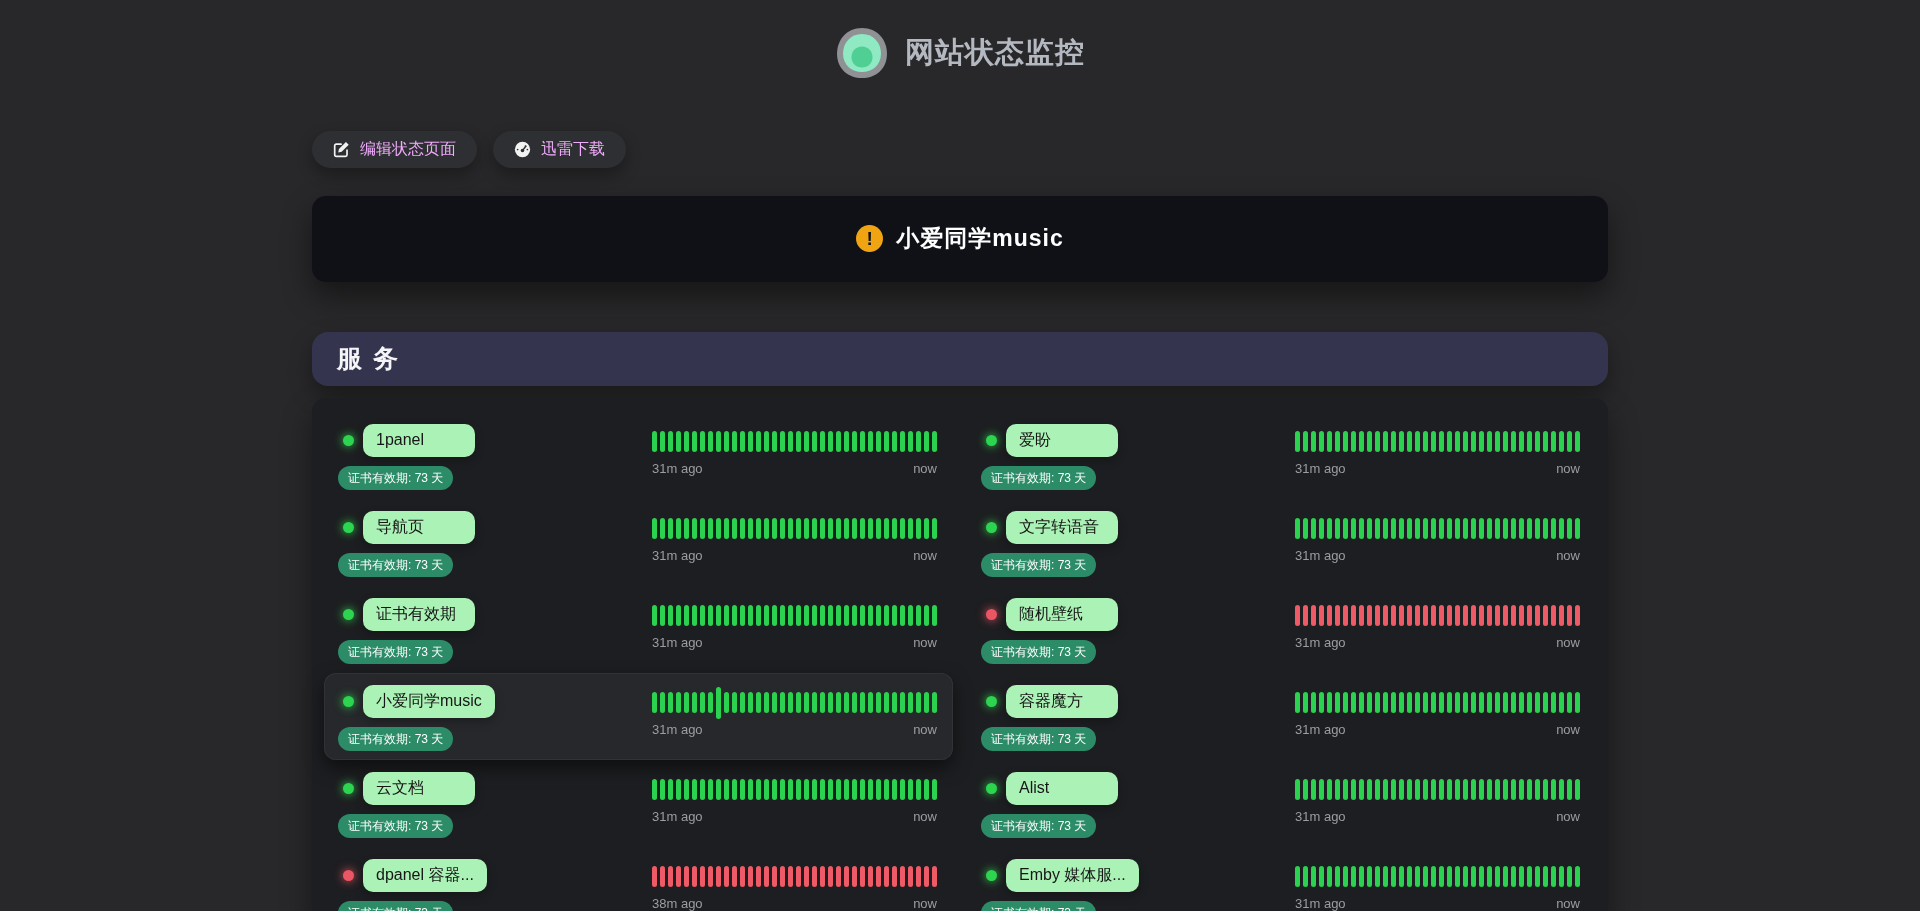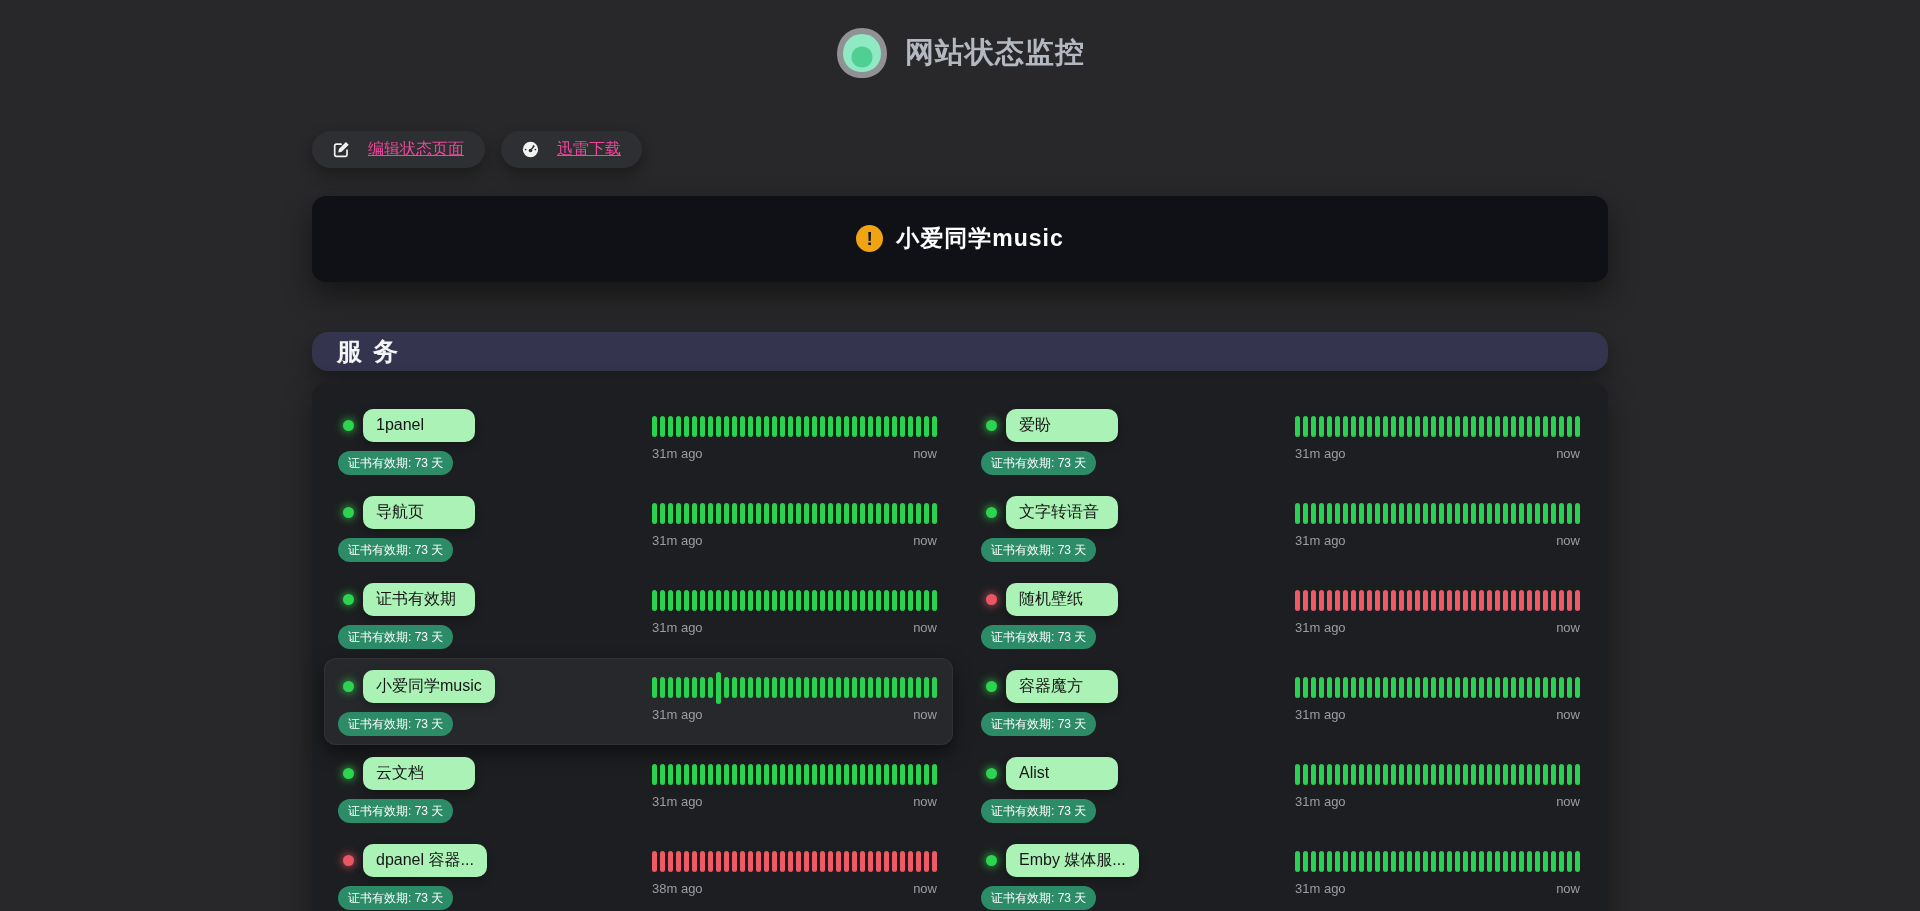--- a/index.html
+++ b/index.html
@@ -12,42 +12,42 @@
   .container{width:1296px;margin:0 auto;}
 
   
   .site-header{display:flex;justify-content:center;align-items:center;gap:16px;padding-top:14px;}
   .logo{width:54px;height:54px;display:block;}
   .site-title{font-size:29px;font-weight:700;color:#b4b8c0;letter-spacing:1px;}
 
   
   .toolbar{margin-top:38px;display:flex;gap:16px;}
   .btn{
-    display:inline-flex;align-items:center;gap:18px;height:37px;padding:0 21px;
-    border:none;border-radius:50px;background:#2e2f32;color:#ec4899;font-size:16px;
-    font-family:inherit;box-shadow:0 7px 16px rgba(0,0,0,.32);cursor:pointer;white-space:nowrap;text-decoration:underline;
+    display:inline-flex;align-items:center;gap:10px;height:37px;padding:0 21px;
+    border:none;border-radius:50px;background:#2e2f32;color:#f0abfc;font-size:16px;
+    font-family:inherit;box-shadow:0 7px 16px rgba(0,0,0,.32);cursor:pointer;white-space:nowrap;
   }
   .btn .ico{width:17px;height:17px;display:inline-block;flex:none;}
 
   
   .banner{
     margin-top:28px;height:86px;border-radius:14px;background:#0f1116;
     display:flex;align-items:center;justify-content:center;gap:13px;
     box-shadow:0 14px 30px rgba(0,0,0,.45);
   }
   .banner-icon{
     width:27px;height:27px;border-radius:50%;background:#f0a412;color:#0f1116;
     display:flex;align-items:center;justify-content:center;
     font-size:19px;font-weight:800;flex:none;
   }
   .banner-text{font-size:23px;font-weight:700;color:#ffffff;letter-spacing:1px;}
 
   
   .group-header{
-    margin-top:50px;height:39px;border-radius:16px;background:#34344e;
+    margin-top:50px;height:54px;border-radius:16px;background:#34344e;
     display:flex;align-items:center;padding:0 25px;
     box-shadow:0 10px 22px rgba(0,0,0,.35);
   }
   .group-title{
     font-family:"DejaVu Serif","Liberation Serif",serif;
     font-size:25px;color:#f5f5f7;letter-spacing:11px;font-weight:600;
   }
 
   
   .card{

